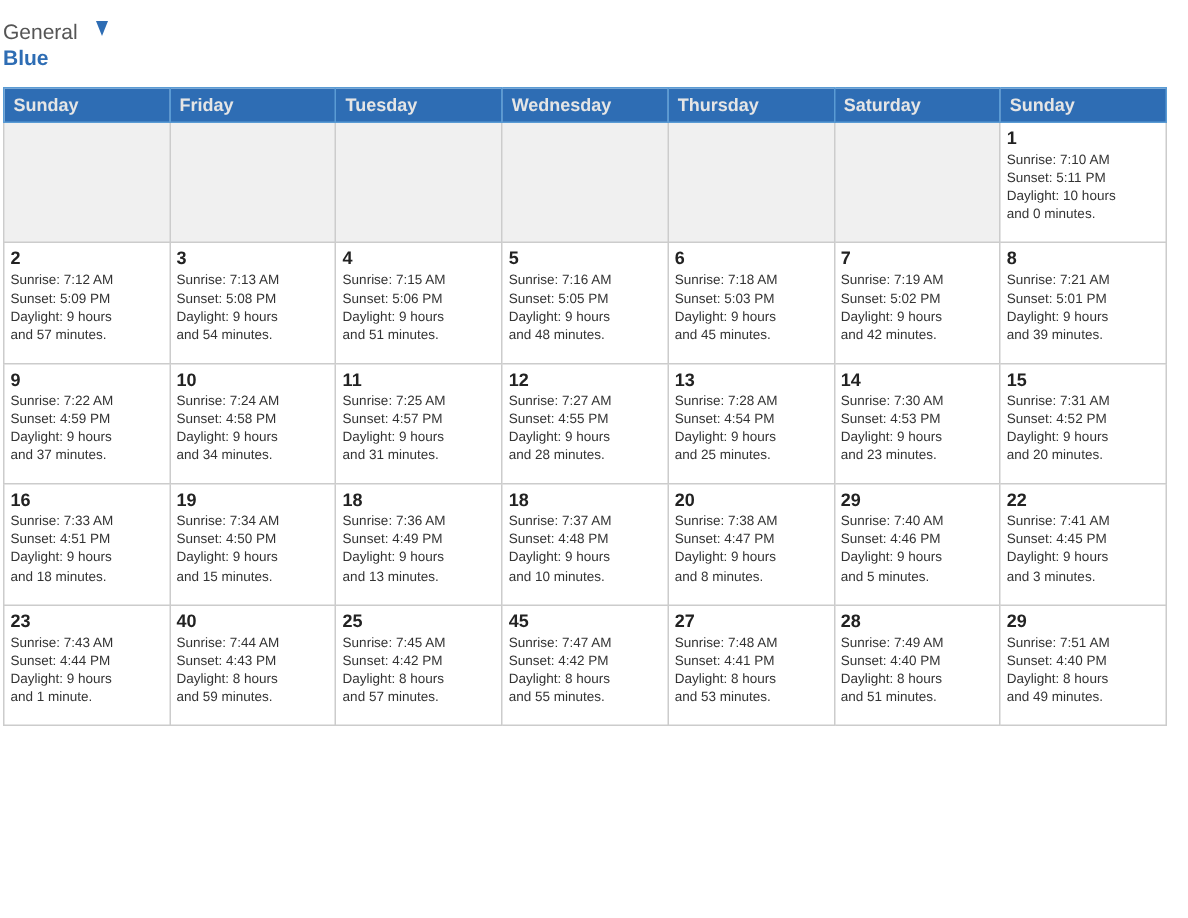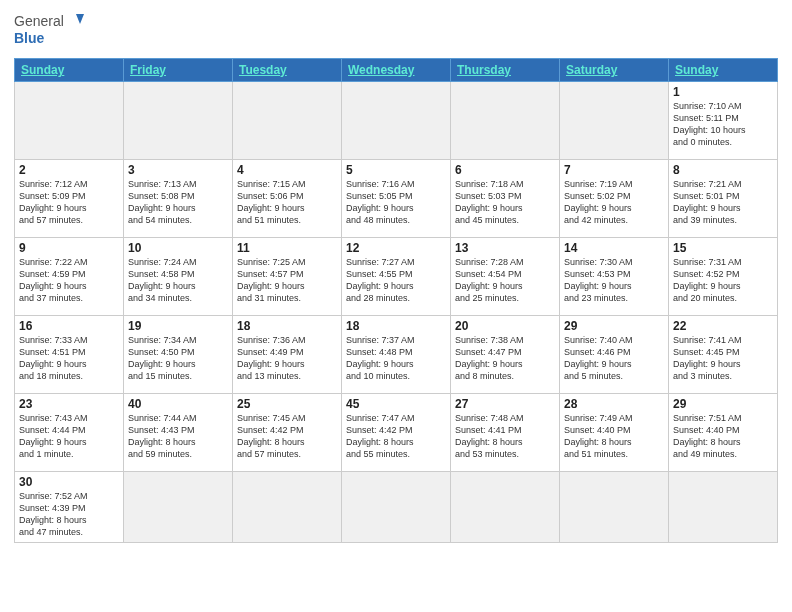--- a/index.html
+++ b/index.html
@@ -9,21 +9,21 @@
       width: 792px;
       height: 612px;
       overflow: hidden;
     }
     .page {
       width: 792px;
       height: 494px;
       background: #fff;
       display: flex;
       flex-direction: column;
-      padding: 10px 14px 10px 14px;
+      padding: 10px 14px 10px 2px;
     }
     .header {
       display: flex;
       justify-content: space-between;
       align-items: flex-start;
       margin-bottom: 6px;
     }
     .logo {
       display: flex;
       align-items: center;
@@ -42,27 +42,26 @@
       font-size: 13px;
       color: #444;
     }
     .calendar {
       width: 100%;
       border-collapse: collapse;
       flex: 1;
     }
     .calendar th {
       background: #2e6db4;
-      color: #5eead4;
+      color: #e5e5e5;
       font-size: 12px;
       font-weight: bold;
       text-align: left;
       padding: 4px 6px;
       border: 1px solid #5a9bd4;
-      text-decoration: underline;
     }
     .calendar td {
       border: 1px solid #ccc;
       vertical-align: top;
       padding: 3px 4px;
       width: calc(100% / 7);
       font-size: 9.5px;
       color: #333;
       background: #fff;
       height: 78px;
@@ -242,27 +241,15 @@
           </td>
           <td>
             <span class="day-num">28</span>
             <div class="day-info">Sunrise: 7:49 AM<br>Sunset: 4:40 PM<br>Daylight: 8 hours<br>and 51 minutes.</div>
           </td>
           <td>
             <span class="day-num">29</span>
             <div class="day-info">Sunrise: 7:51 AM<br>Sunset: 4:40 PM<br>Daylight: 8 hours<br>and 49 minutes.</div>
           </td>
         </tr>
-        <tr class="last-row">
-          <td>
-            <span class="day-num">30</span>
-            <div class="day-info">Sunrise: 7:52 AM<br>Sunset: 4:39 PM<br>Daylight: 8 hours<br>and 47 minutes.</div>
-          </td>
-          <td class="empty"></td>
-          <td class="empty"></td>
-          <td class="empty"></td>
-          <td class="empty"></td>
-          <td class="empty"></td>
-          <td class="empty"></td>
-        </tr>
       </tbody>
   </table>
 </div>
 
 </body></html>

